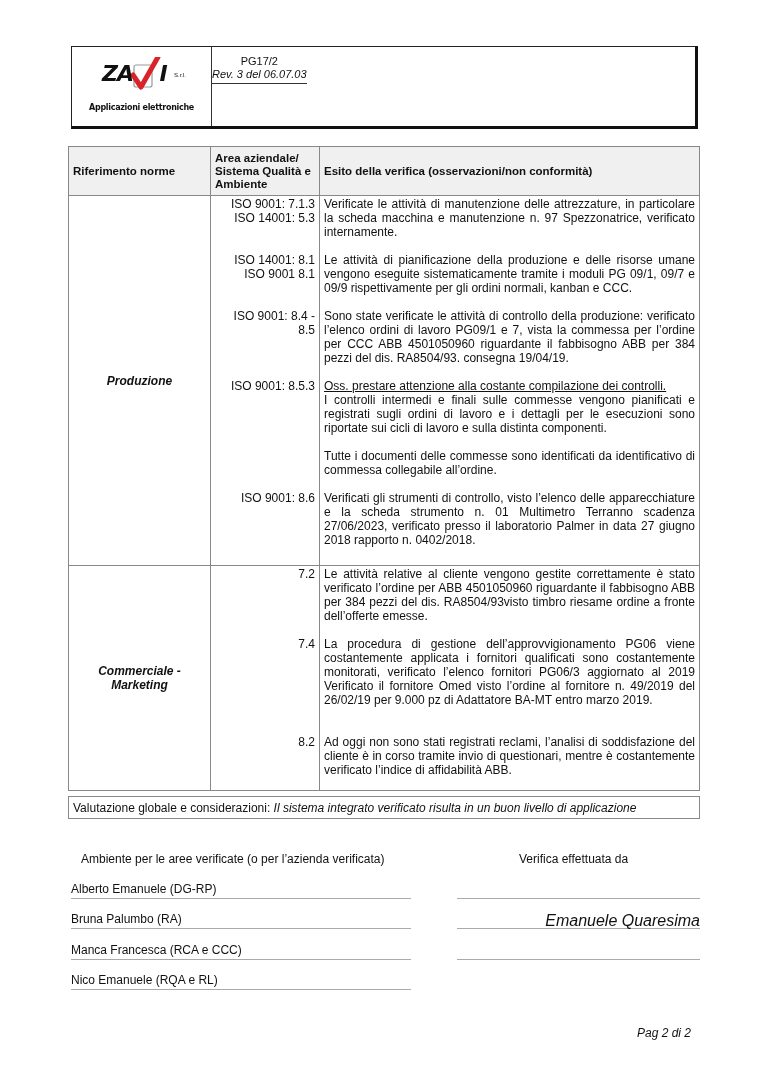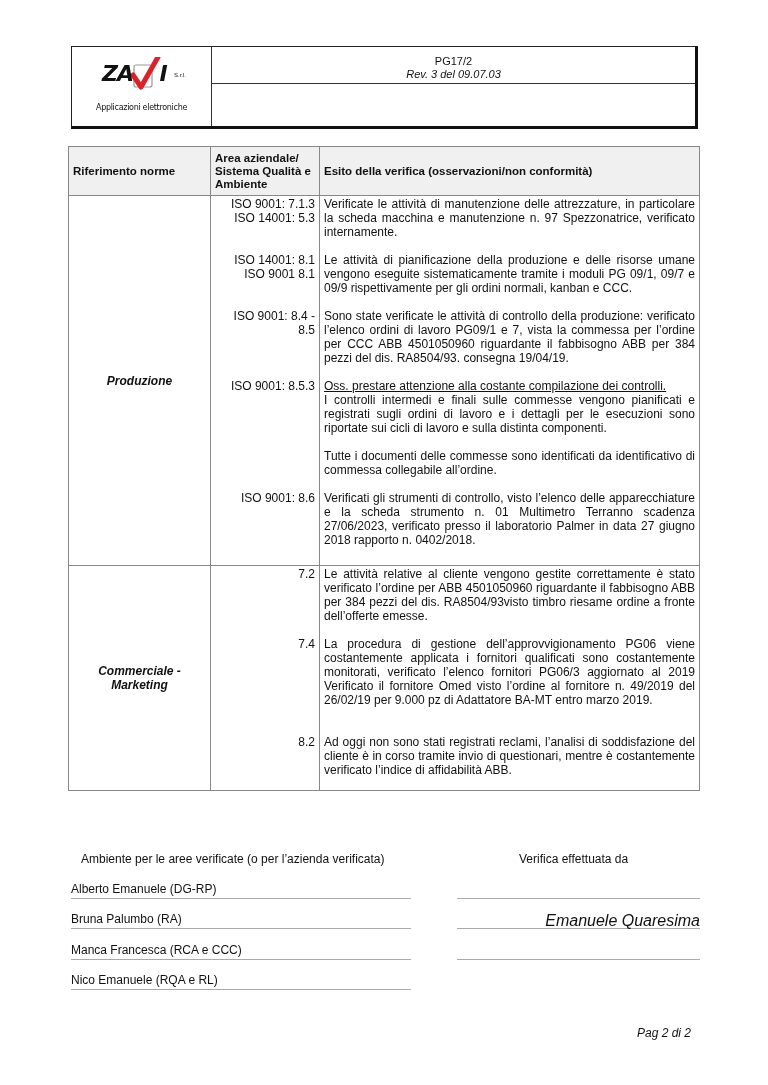--- a/index.html
+++ b/index.html
@@ -6,29 +6,29 @@
   body { width: 768px; height: 1085px; position: relative; overflow: hidden;
          font-family: "Liberation Sans", sans-serif; color: #111; }
 
   
   .hdr { position: absolute; left: 71px; top: 46px; width: 627px; height: 83px;
          border: 1px solid #222; border-right: 3px solid #111; border-bottom: 3px solid #111;
          display: flex; box-sizing: border-box; }
   .hdr-logo { width: 139px; border-right: 1px solid #333; position: relative; }
   .hdr-title { width: 338px; border-right: 1px solid #333; display: flex; align-items: center; justify-content: center;
                font-family: "Liberation Serif", serif; font-size: 19px; }
-  .hdr-ref { flex: 1; display: flex; flex-direction: column; }
+  .hdr-ref { flex: 1; display: flex; flex-direction: row; }
   .hdr-ref-top { height: 37px; border-bottom: 1px solid #333; text-align: center; font-size: 11px; line-height: 13px; padding-top: 8px; box-sizing: border-box; }
   .hdr-ref-top .rev { font-style: italic; }
   .hdr-ref-bot { flex: 1; }
 
   .logo-mark { position: absolute; left: 28px; top: 10px; width: 90px; height: 34px; }
   .logo-word { position: absolute; left: 30px; top: 14px; font-weight: bold; font-size: 22px; font-style: italic; letter-spacing: -1px; font-family: "DejaVu Sans", sans-serif; }
   .logo-srl { position: absolute; left: 102px; top: 25px; font-size: 6px; }
-  .logo-tag { position: absolute; left: 0; right: 0; top: 56px; text-align: center; font-size: 8px; font-weight: normal; font-family: "DejaVu Sans", sans-serif; letter-spacing: -0.3px; }
+  .logo-tag { position: absolute; left: 0; right: 0; top: 56px; text-align: center; font-size: 8px; font-weight: bold; font-family: "DejaVu Sans", sans-serif; letter-spacing: -0.3px; }
 
   
   table.main { position: absolute; left: 68px; top: 146px; width: 632px; border-collapse: collapse; font-size: 12px; }
   table.main td, table.main th { border: 1px solid #888; vertical-align: top; padding: 0 4px; }
   table.main th { background: #f0f0f0; font-weight: bold; font-size: 11.5px; height: 48px; vertical-align: middle; text-align: left; line-height: 13px; }
   .c1 { width: 133px; }
   .c2 { width: 100px; }
   .area { text-align: center; vertical-align: middle !important; font-weight: bold; font-style: italic; font-size: 12px; }
   .norms-cell, .esito-cell { padding-top: 1px !important; margin-top: 25px; }
   .norm { text-align: right; line-height: 14px; white-space: pre-line; }
@@ -54,21 +54,21 @@
       <rect x="34" y="8" width="18" height="22" fill="#fff" stroke="#999" stroke-width="1.2" rx="2"></rect>
       <path d="M33 18 L41 30 L58 0" fill="none" stroke="#d9232a" stroke-width="5" stroke-linecap="round" stroke-linejoin="round"></path>
     </svg>
     <span class="logo-word">ZA&nbsp;&nbsp;&nbsp;&nbsp;I</span>
     <span class="logo-srl">S.r.l.</span>
     <div class="logo-tag">Applicazioni elettroniche</div>
   </div>
   <div class="hdr-ref">
     <div class="hdr-ref-top">
       <div>PG17/2</div>
-      <div class="rev">Rev. 3 del 09.07.03</div>
+      <div class="rev">Rev. 3 del 06.07.03</div>
     </div>
     <div class="hdr-ref-bot"></div>
   </div>
 </div>
 
 <table class="main">
   <tbody>
       <tr>
     <th class="c1">Riferimento norme</th>
     <th class="c2">Area aziendale/ Sistema Qualità e Ambiente</th>
@@ -112,20 +112,25 @@
       <div class="esito" style="height:70px">Le attività relative al cliente vengono gestite correttamente è stato verificato l’ordine per ABB 4501050960 riguardante il fabbisogno ABB per 384 pezzi del dis. RA8504/93visto timbro riesame ordine a fronte dell’offerte emesse.</div>
       <div class="esito" style="height:98px">La procedura di gestione dell’approvvigionamento PG06 viene costantemente applicata i fornitori qualificati sono costantemente monitorati, verificato l’elenco fornitori PG06/3 aggiornato al 2019 Verificato il fornitore Omed visto l’ordine al fornitore n. 49/2019 del 26/02/19 per 9.000 pz di Adattatore BA-MT entro marzo 2019.</div>
       <div class="esito">Ad oggi non sono stati registrati reclami, l’analisi di soddisfazione del cliente è in corso tramite invio di questionari, mentre è costantemente verificato l’indice di affidabilità ABB.</div>
     </td>
   </tr>
 </tbody>
   </table>
 
 <table class="summary">
   <tbody>
+      <tr>
+    <td>
+      <span>Valutazione globale e considerazioni: </span><span class="it">Il sistema integrato verificato risulta in un buon livello di applicazione</span>
+    </td>
+  </tr>
 </tbody>
   </table>
 
 <div class="presenti-h">Ambiente per le aree verificate (o per l’azienda verificata)</div>
 <div class="verifica-h">Verifica effettuata da</div>
 
 <div class="sign" style="top:882px">Alberto Emanuele (DG-RP)</div>
 <div class="sign" style="top:912px">Bruna Palumbo (RA)</div>
 <div class="sign" style="top:943px">Manca Francesca (RCA e CCC)</div>
 <div class="sign" style="top:973px">Nico Emanuele (RQA e RL)</div>

